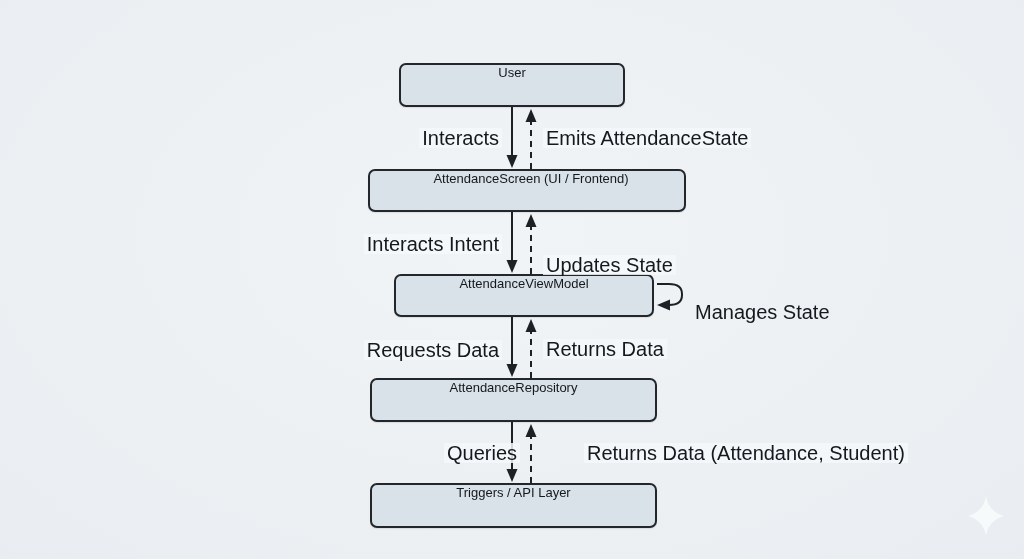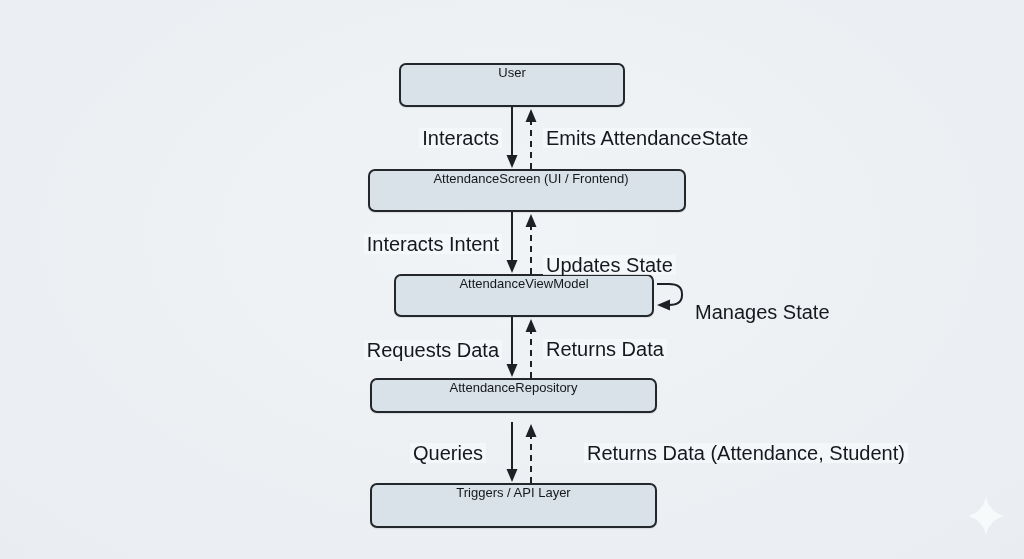--- a/index.html
+++ b/index.html
@@ -32,40 +32,40 @@
     justify-content: center;
     font-size: 13px;
     font-weight: 500;
     color: #15181c;
     white-space: nowrap;
     box-shadow: 0 1px 1px rgba(30,40,50,0.10);
   }
   .node-user        { left: 399px; top: 63px;  width: 226px; height: 44px; }
   .node-screen      { left: 368px; top: 169px; width: 318px; height: 43px; padding-left: 8px; }
   .node-viewmodel   { left: 370px; top: 274px; width: 260px; height: 43px; margin-left: 24px; }
-  .node-repository  { left: 370px; top: 378px; width: 287px; height: 35px; }
+  .node-repository  { left: 370px; top: 378px; width: 287px; height: 44px; }
   .node-api         { left: 370px; top: 483px; width: 287px; height: 45px; }
   .edge-label {
     position: absolute;
     font-size: 20px;
     font-weight: 500;
     color: #15181c;
     white-space: nowrap;
     line-height: 20px;
     background: rgba(245,248,250,0.85);
     padding: 0 3px;
   }
   .lbl-interacts   { right: 522px; top: 128px; }
   .lbl-emits       { left: 543px;  top: 128px; }
   .lbl-triggers    { right: 522px; top: 234px; }
   .lbl-updates     { left: 543px;  top: 234px; margin-top: 21px; }
   .lbl-manages     { left: 692px;  top: 302px; background: transparent; }
   .lbl-requests    { right: 522px; top: 340px; }
   .lbl-returns     { left: 543px;  top: 339px; }
-  .lbl-queries     { right: 538px; top: 443px; }
+  .lbl-queries     { right: 504px; top: 443px; }
   .lbl-returns-api { left: 543px;  top: 443px; margin-left: 41px; }
   .sparkle {
     position: absolute;
     left: 968px;
     top: 496px;
     width: 36px;
     height: 40px;
   }
   .solid-line  { stroke: #1d2126; stroke-width: 2; fill: none; }
   .dashed-line { stroke: #1d2126; stroke-width: 2; fill: none; stroke-dasharray: 6 5; }

